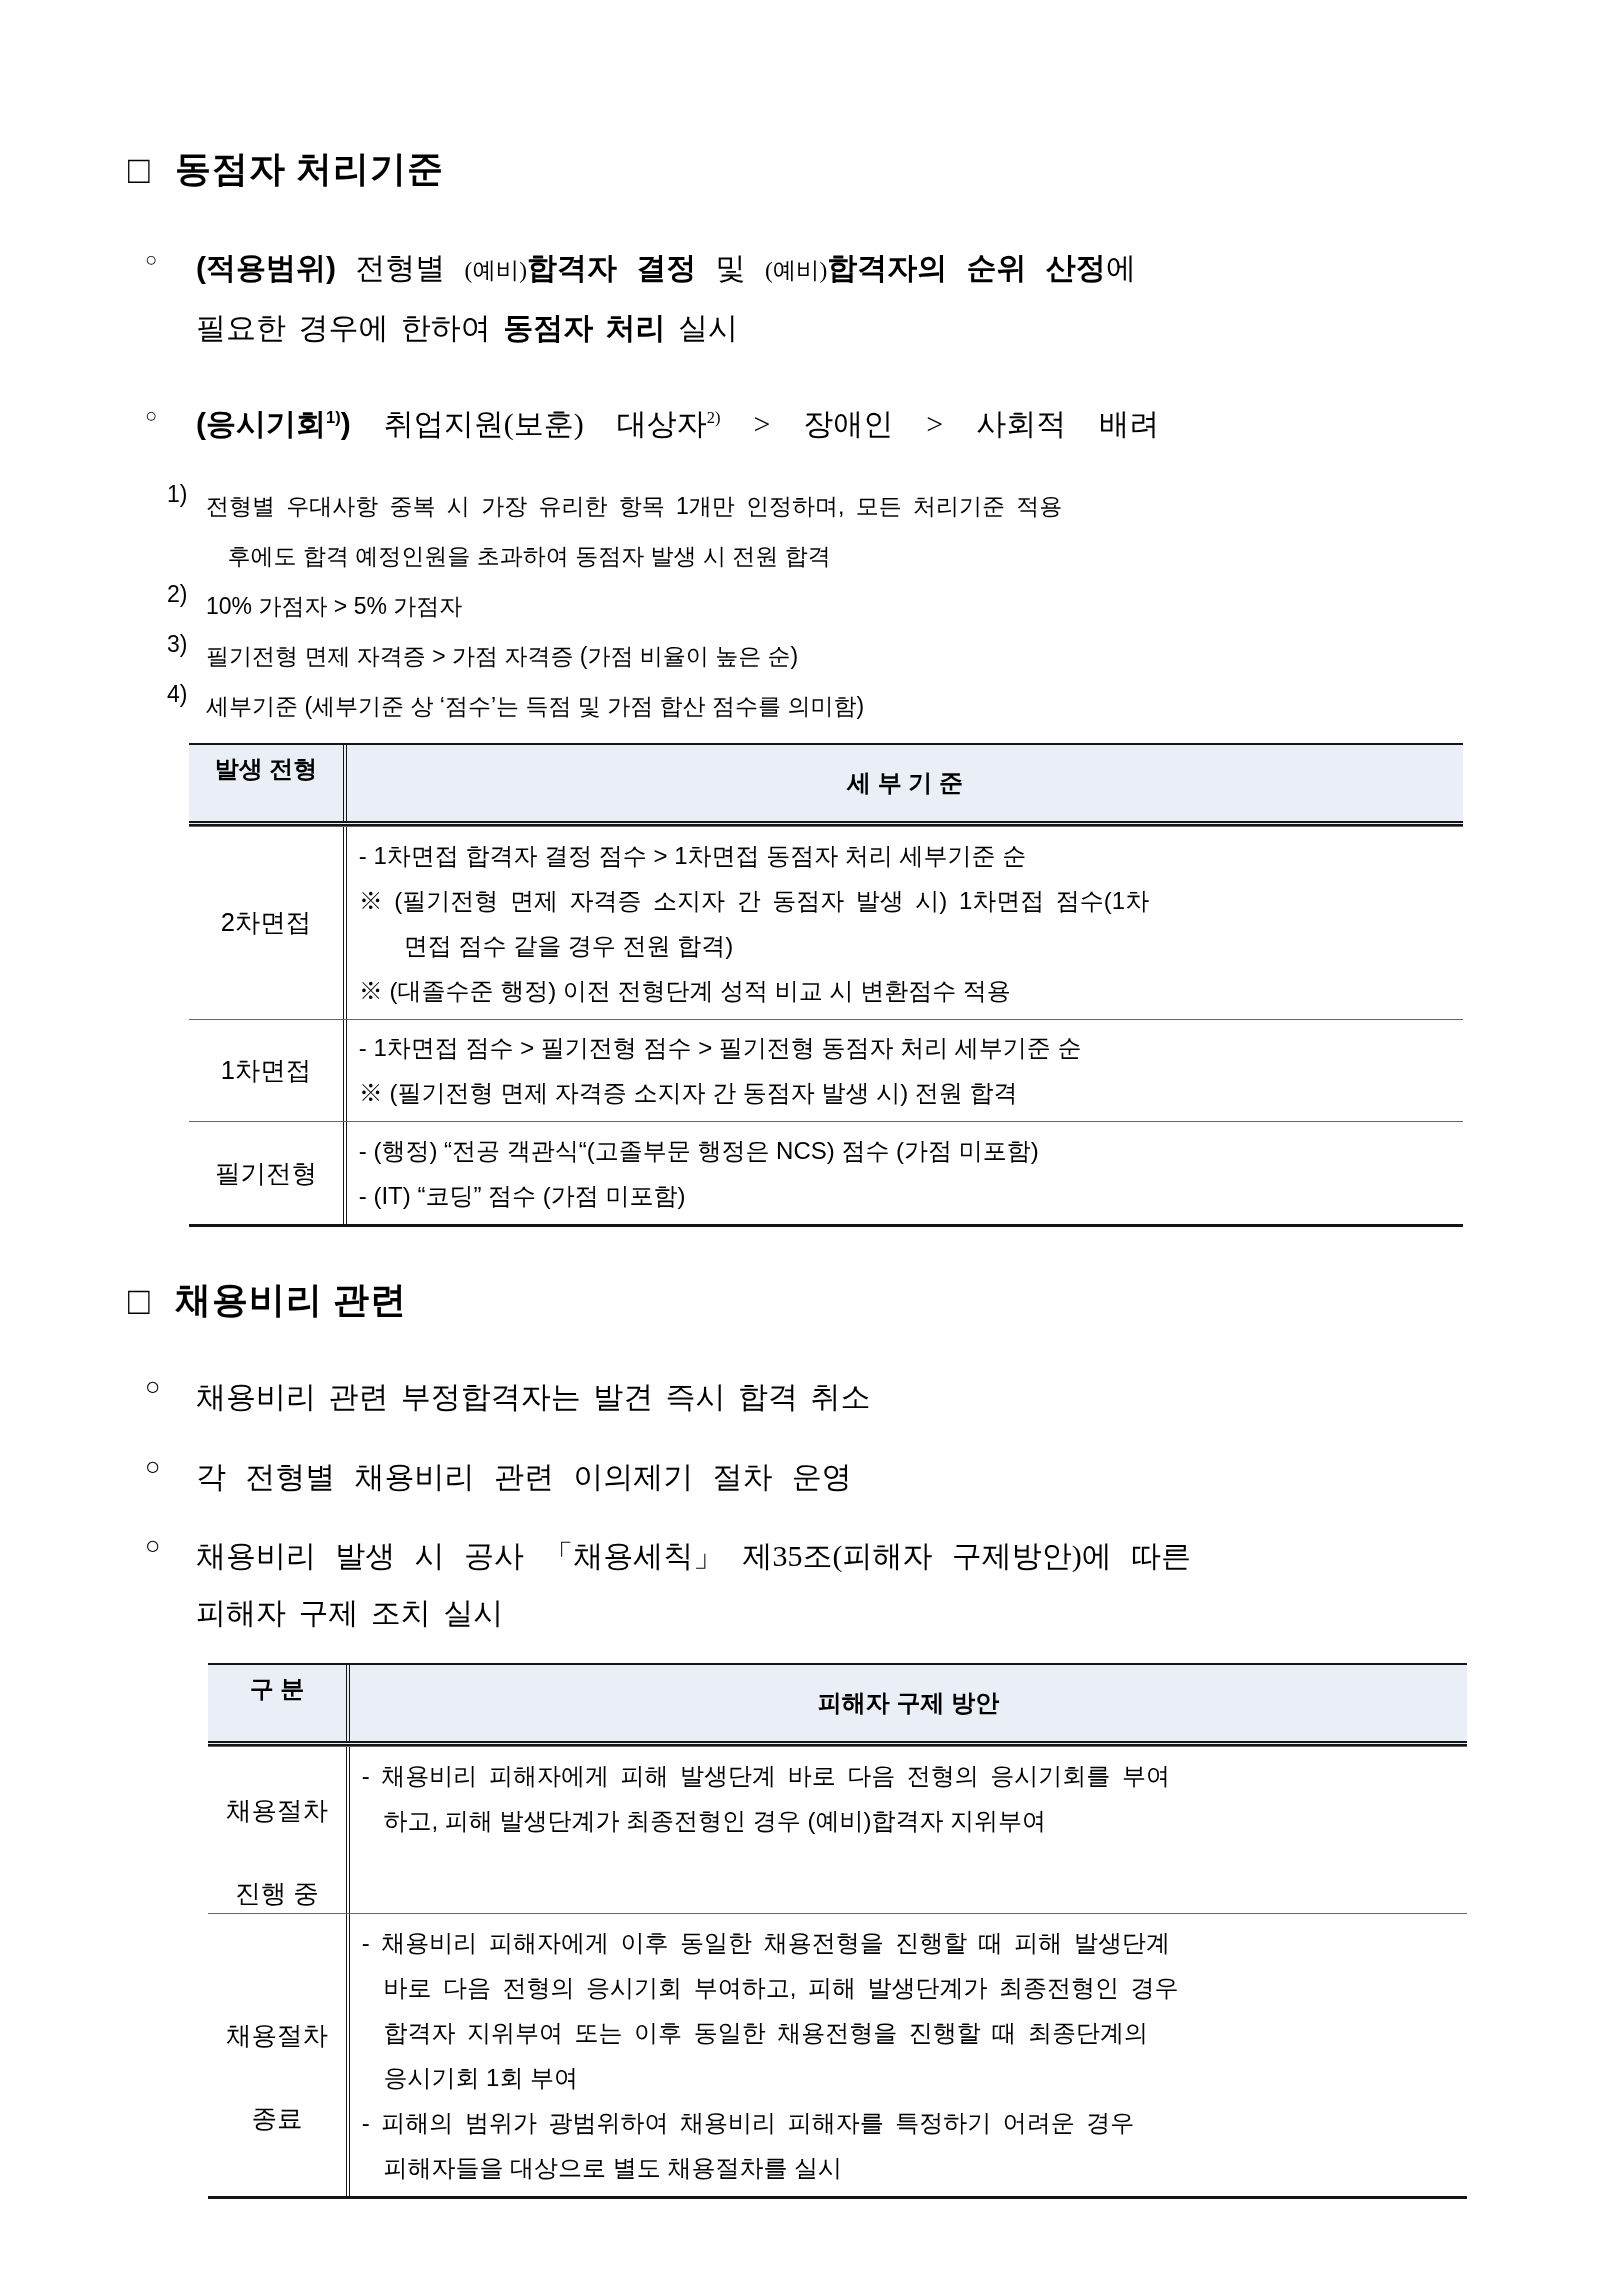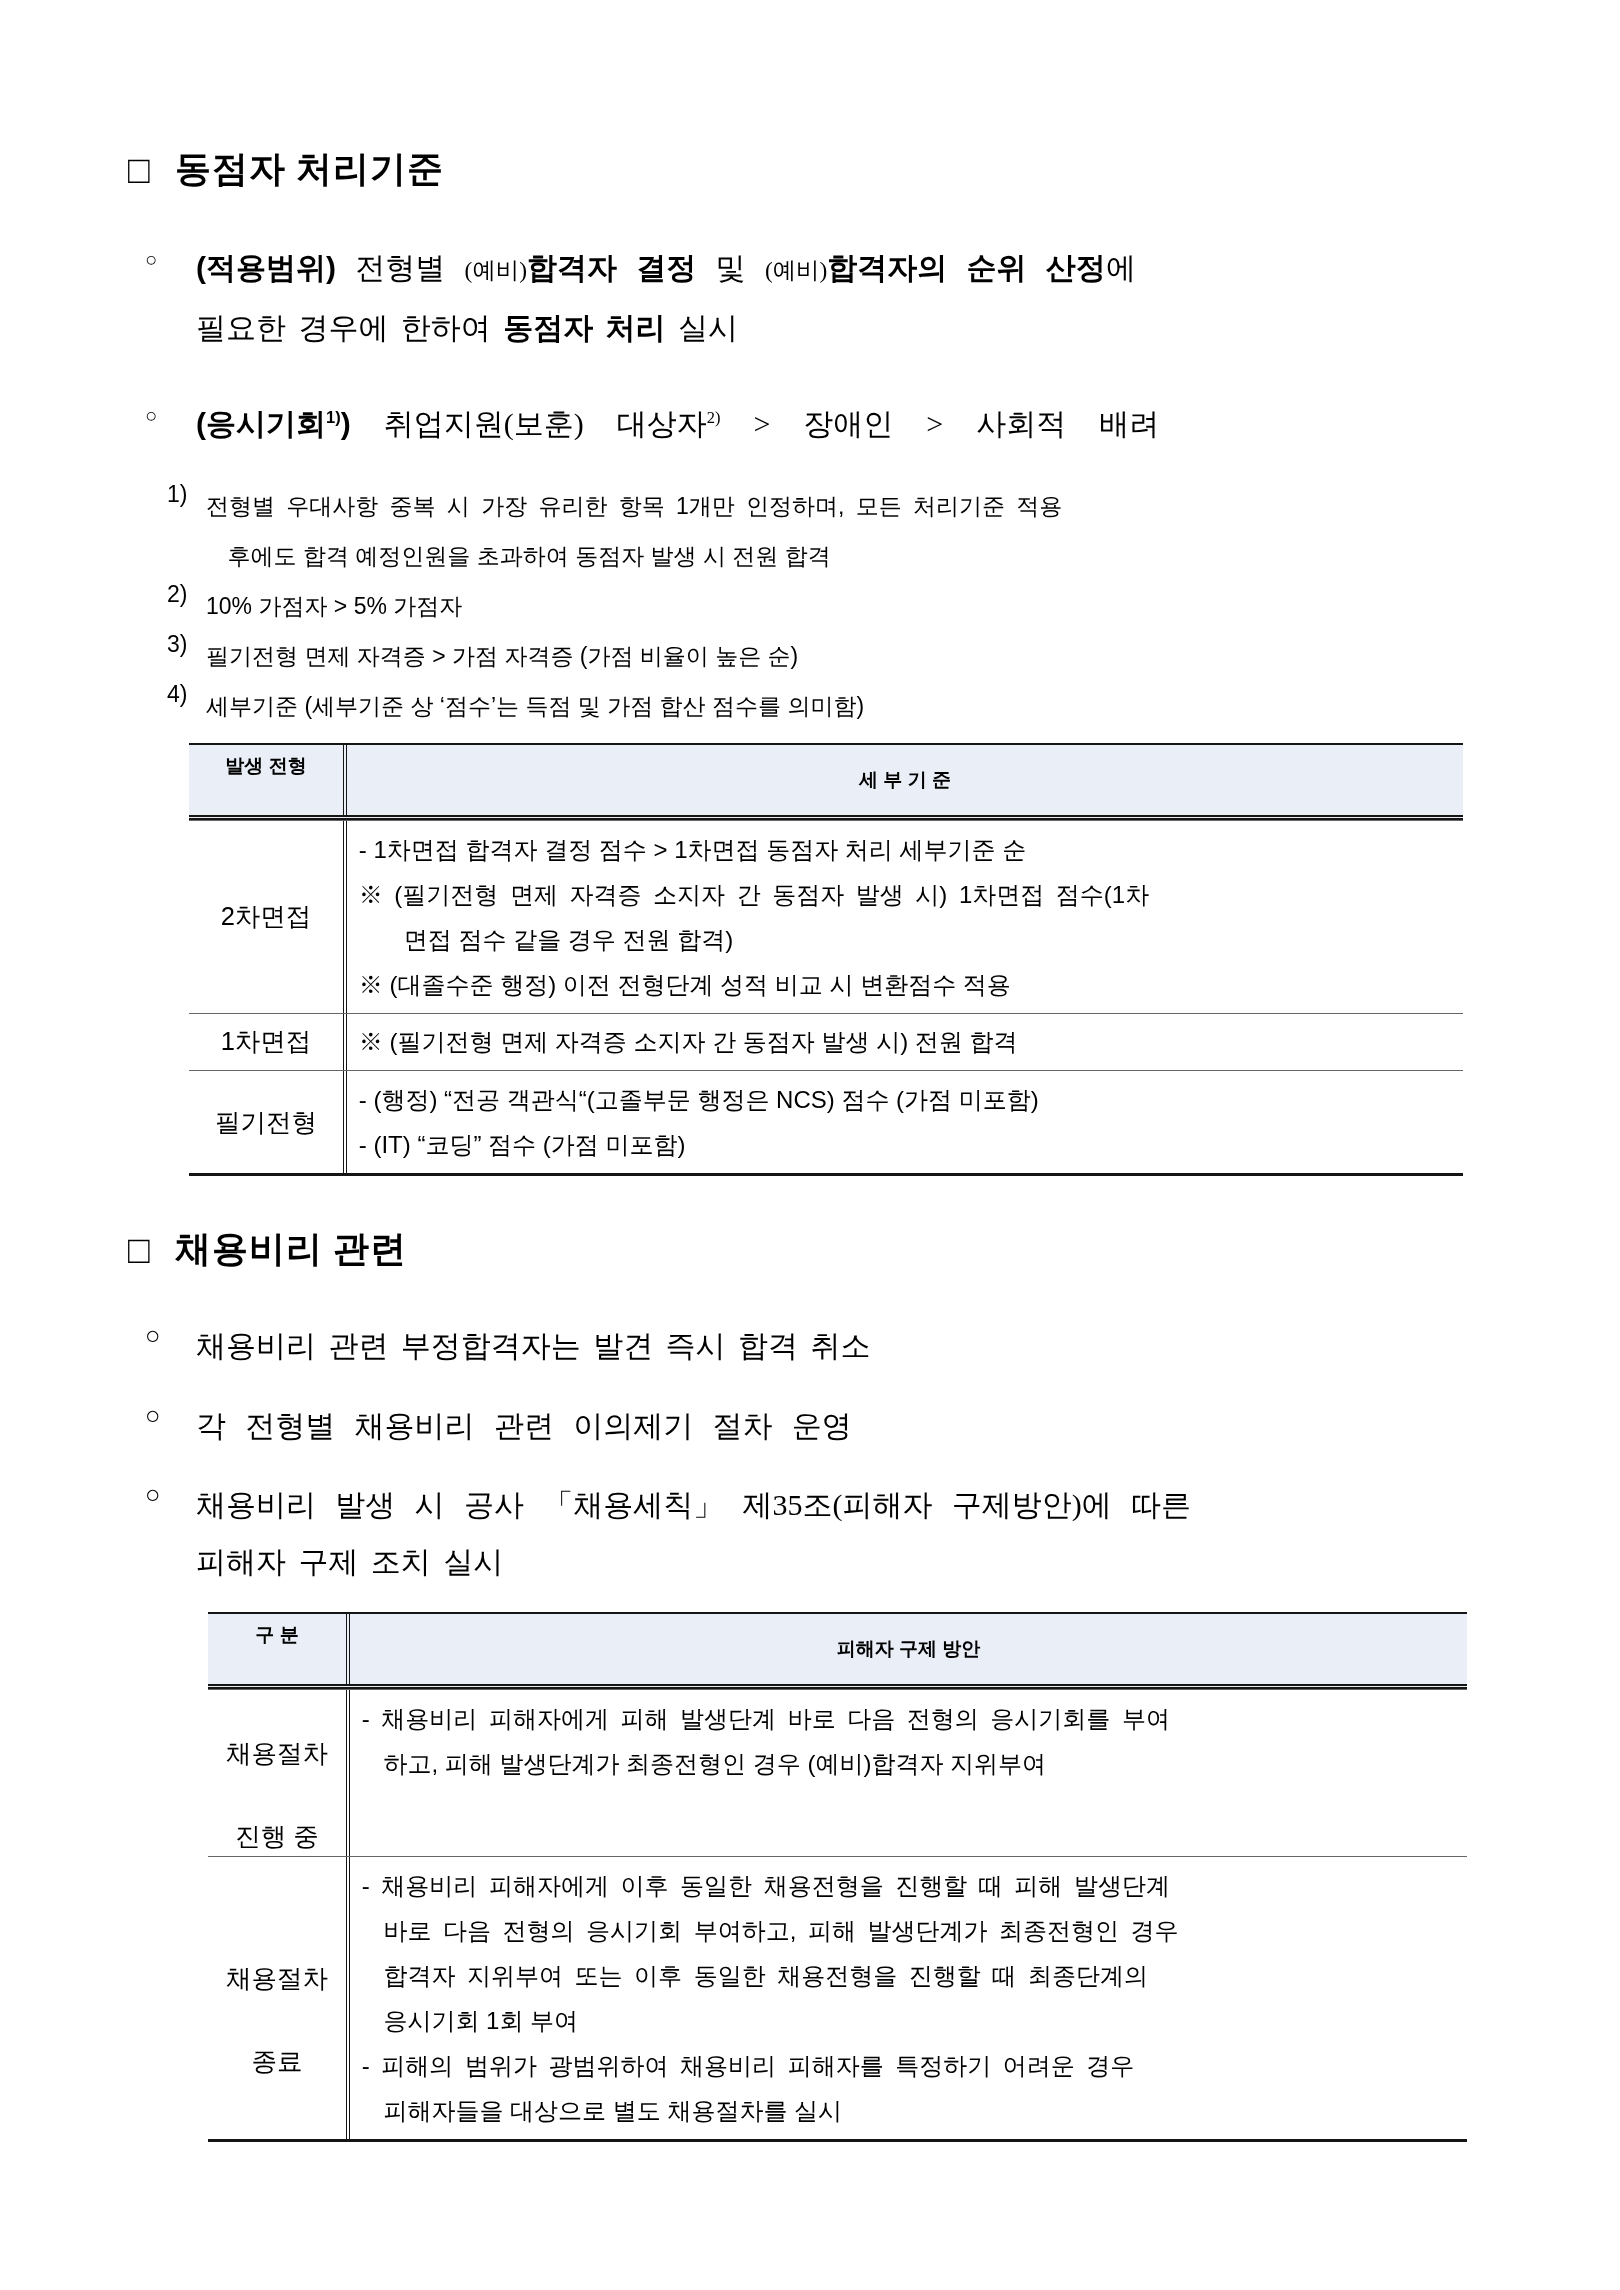--- a/index.html
+++ b/index.html
@@ -47,21 +47,21 @@
     border-top:2.9px solid #151515;
     border-bottom:3.9px solid #151515;
     font-family:"Liberation Sans", sans-serif;
     box-sizing:border-box;
   }
   .tbl1{margin-left:189px;width:1274px;margin-top:11.8px;}
   .tbl2{margin-left:208px;width:1259px;margin-top:21.6px;}
   .thead{
     display:flex;background:#e9eef7;
     border-bottom:5.9px double #151515;
-    font-weight:bold;font-size:19px;text-align:center;
+    font-weight:bold;font-size:24px;text-align:center;
   }
   .th-l{flex:0 0 154px;padding:7.8px 0;}
   .tbl2 .th-l{flex:0 0 138px;}
   .th-c{flex:1;border-left:4.9px double #151515;padding:22px 0;}
   .trow{display:flex;border-top:1.5px solid #666;}
   .trow:first-of-type{border-top:none;}
   .td-l{
     flex:0 0 154px;display:flex;flex-direction:column;
     align-items:center;justify-content:center;
     font-size:25.5px;line-height:39px;text-align:center;
@@ -148,20 +148,21 @@
       <div class="td-c">
           <div class="line">- 1차면접 합격자 결정 점수 &gt; 1차면접 동점자 처리 세부기준 순</div>
           <div class="line ws1">※ (필기전형 면제 자격증 소지자 간 동점자 발생 시) 1차면접 점수(1차</div>
           <div class="line ind2">면접 점수 같을 경우 전원 합격)</div>
           <div class="line">※ (대졸수준 행정) 이전 전형단계 성적 비교 시 변환점수 적용</div>
         </div>
     </div>
     <div class="trow">
       <div class="td-l">1차면접</div>
       <div class="td-c">
+          <div class="line">- 1차면접 점수 &gt; 필기전형 점수 &gt; 필기전형 동점자 처리 세부기준 순</div>
           <div class="line">※ (필기전형 면제 자격증 소지자 간 동점자 발생 시) 전원 합격</div>
         </div>
     </div>
     <div class="trow">
       <div class="td-l">필기전형</div>
       <div class="td-c">
           <div class="line">- (행정) “전공 객관식“(고졸부문 행정은 NCS) 점수 (가점 미포함)</div>
           <div class="line">- (IT) “코딩” 점수 (가점 미포함)</div>
         </div>
     </div>

